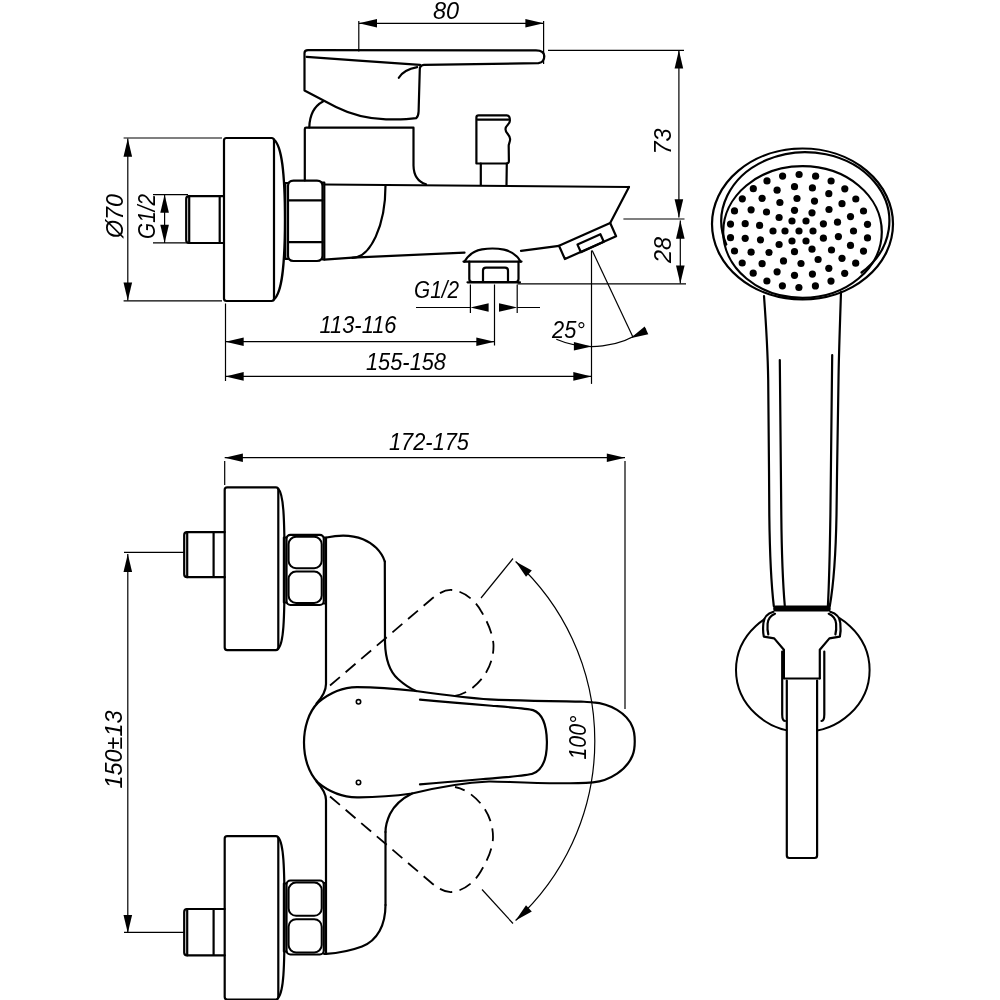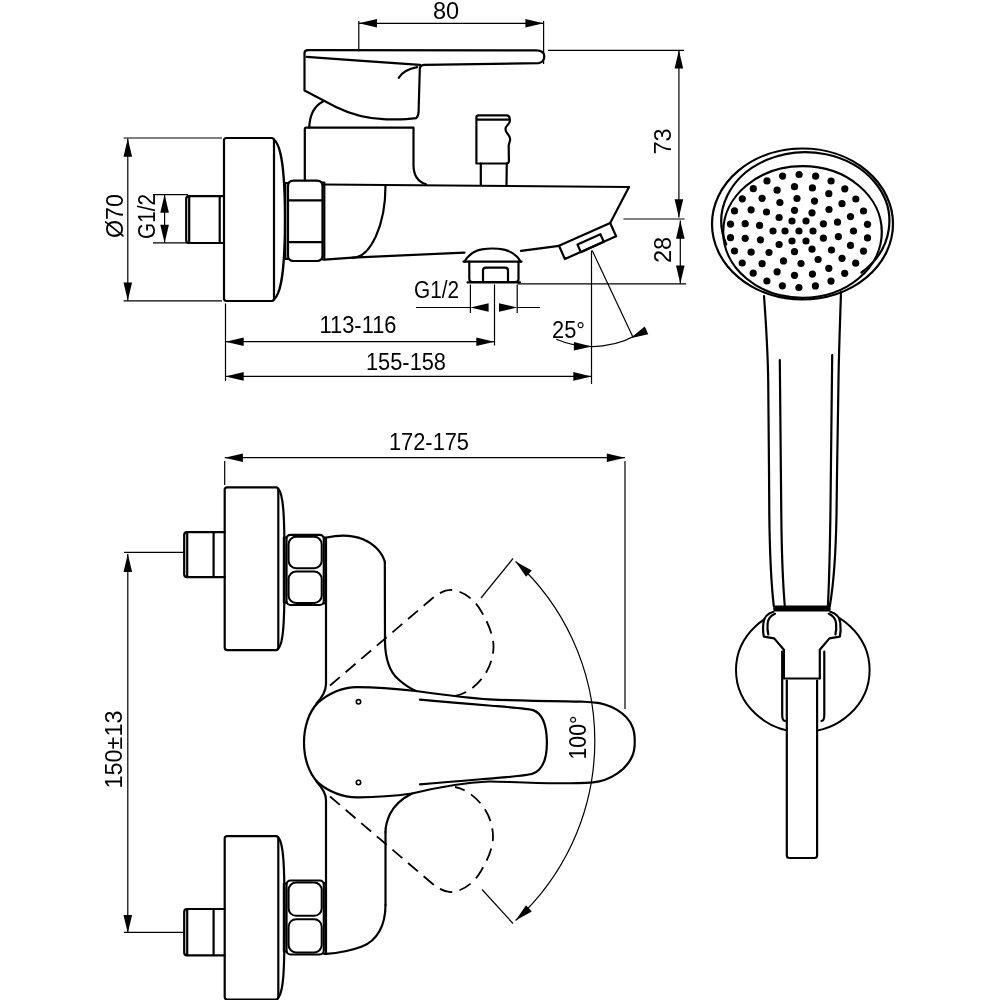--- a/index.html
+++ b/index.html
@@ -1,16 +1,16 @@
 <!DOCTYPE html>
 <html><head>
 <meta charset="utf-8">
 <style>
   html,body{margin:0;padding:0;background:#fff;}
-  #wrap{width:1000px;height:1000px;background:#fff;}
+  #wrap{width:1000px;height:1000px;background:#fff;font-style:italic;}
   text{font-family:"Liberation Sans",sans-serif;fill:#000;}
   .t{font-size:23.5px;}
   .main{fill:none;stroke:#000;stroke-width:2.2;stroke-linecap:round;stroke-linejoin:round;}
   .thin{fill:none;stroke:#000;stroke-width:1.2;stroke-linecap:butt;}
   .dash{fill:none;stroke:#000;stroke-width:1.8;stroke-dasharray:13 7.5;stroke-linecap:butt;}
   .arr{fill:#000;stroke:none;}
   .wh{fill:#fff;stroke:none;}
 </style>
 </head>
 <body>

